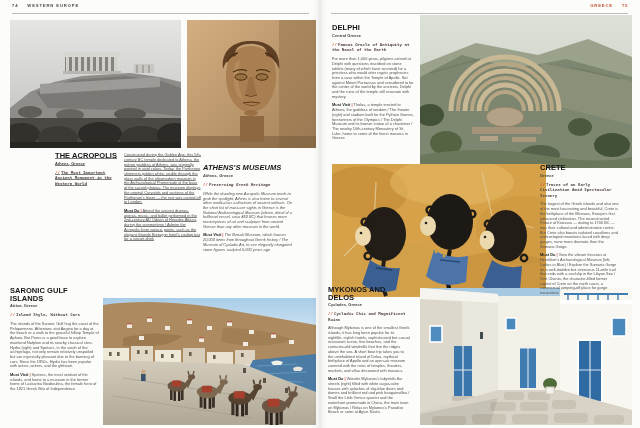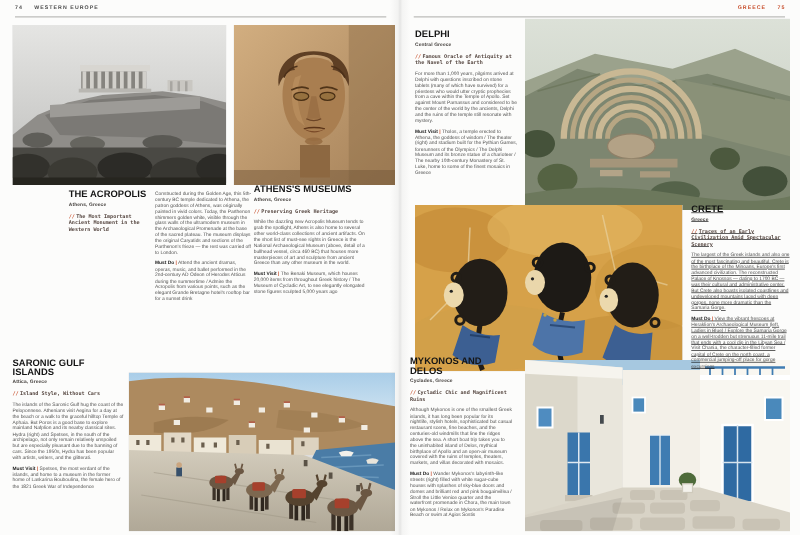--- a/index.html
+++ b/index.html
@@ -324,37 +324,37 @@
           <rect x="134" y="125" width="34" height="10" rx="3"></rect>
         <rect x="12" y="128" width="34" height="9" rx="3"></rect>
           <rect x="174" y="127" width="30" height="9" rx="3"></rect>
       </g>
       <polygon points="0,137 70,137 78,110 0,126" fill="#000000" opacity=".08"></polygon>
       <ellipse cx="130" cy="96" rx="7" ry="6" fill="#4e6b3a"></ellipse>
       <rect x="126" y="99" width="8" height="7" fill="#f4f2ec" stroke="#cfcabc" stroke-width="1"></rect>
     </svg>
   </figure>
 
-  <section class="art" style="left:55px;top:152px;width:146px;">
+  <section class="art" style="left:55px;top:152px;width:146px;text-decoration:underline;">
     <div class="art-in">
       <div class="cols">
         <div class="col-head">
           <h2 class="title">THE ACROPOLIS</h2>
           <div class="loc">Athens, Greece</div>
           <div class="tag"><span class="sl">//</span><span>The Most Important Ancient Monument in the Western World</span></div>
         </div>
         <div class="col-body">
           <p class="body flush">Constructed during the Golden Age, this 5th-century BC temple dedicated to Athena, the patron goddess of Athens, was originally painted in vivid colors. Today, the Parthenon shimmers golden white, visible through the glass walls of the ultramodern museum in the Archaeological Promenade at the base of the sacred plateau. The museum displays the original Caryatids and sections of the Parthenon's frieze — the rest was carried off to London.</p>
           <p class="must"><b>Must Do</b> <span class="sep">|</span> <span>Attend the ancient dramas, operas, music, and ballet performed in the 2nd-century AD Odeon of Herodes Atticus during the summertime / Admire the Acropolis from various points, such as the elegant Grande Bretagne hotel's rooftop bar for a sunset drink</span></p>
         </div>
       </div>
     </div>
   </section>
 
-  <section class="art" style="left:203px;top:148px;width:92px;">
+  <section class="art" style="left:203px;top:164px;width:92px;font-style:italic;">
     <div class="art-in">
       <h2 class="title">ATHENS'S MUSEUMS</h2>
       <div class="loc">Athens, Greece</div>
       <div class="tag"><span class="sl">//</span><span>Preserving Greek Heritage</span></div>
       <p class="body">While the dazzling new Acropolis Museum tends to grab the spotlight, Athens is also home to several other world-class collections of ancient artifacts. On the short list of must-see sights in Greece is the National Archaeological Museum (above, detail of a bullhead vessel, circa 460 BC) that houses more masterpieces of art and sculpture from ancient Greece than any other museum in the world.</p>
       <p class="must"><b>Must Visit</b> <span class="sep">|</span> <span>The Benaki Museum, which houses 20,000 items from throughout Greek history / The Museum of Cycladic Art, to see elegantly elongated stone figures sculpted 5,000 years ago</span></p>
     </div>
   </section>
 
   <section class="art" style="left:10px;top:287px;width:89px;">
@@ -370,21 +370,21 @@
   <section class="art" style="left:332px;top:24px;width:82px;">
     <div class="art-in">
       <h2 class="title">DELPHI</h2>
       <div class="loc">Central Greece</div>
       <div class="tag"><span class="sl">//</span><span>Famous Oracle of Antiquity at the Navel of the Earth</span></div>
       <p class="body">For more than 1,000 years, pilgrims arrived at Delphi with questions inscribed on stone tablets (many of which have survived) for a priestess who would utter cryptic prophecies from a cave within the Temple of Apollo. Set against Mount Parnassus and considered to be the center of the world by the ancients, Delphi and the ruins of the temple still resonate with mystery.</p>
       <p class="must"><b>Must Visit</b> <span class="sep">|</span> <span>Tholos, a temple erected to Athena, the goddess of wisdom / The theater (right) and stadium built for the Pythian Games, forerunners of the Olympics / The Delphi Museum and its bronze statue of a charioteer / The nearby 10th-century Monastery of St. Luke, home to some of the finest mosaics in Greece</span></p>
     </div>
   </section>
 
-  <section class="art" style="left:553px;top:164px;width:79px;text-decoration:underline;">
+  <section class="art" style="left:540px;top:164px;width:79px;">
     <div class="art-in">
       <h2 class="title">CRETE</h2>
       <div class="loc">Greece</div>
       <div class="tag"><span class="sl">//</span><span>Traces of an Early Civilization Amid Spectacular Scenery</span></div>
       <p class="body">The largest of the Greek islands and also one of the most fascinating and beautiful, Crete is the birthplace of the Minoans, Europe's first advanced civilization. The reconstructed Palace of Knossos — dating to 1700 BC — was their cultural and administrative center. But Crete also boasts isolated coastlines and undeveloped mountains laced with deep gorges, none more dramatic than the Samaria Gorge.</p>
       <p class="must"><b>Must Do</b> <span class="sep">|</span> <span>View the vibrant frescoes at Heraklion's Archaeological Museum (left, Ladies in Blue) / Explore the Samaria Gorge on a well-trodden but strenuous 11-mile trail that ends with a cool dip in the Libyan Sea / Visit Chania, the character-filled former capital of Crete on the north coast, a commercial jumping-off place for gorge excursions</span></p>
     </div>
   </section>
 
   <section class="art" style="left:328px;top:286px;width:82px;">

